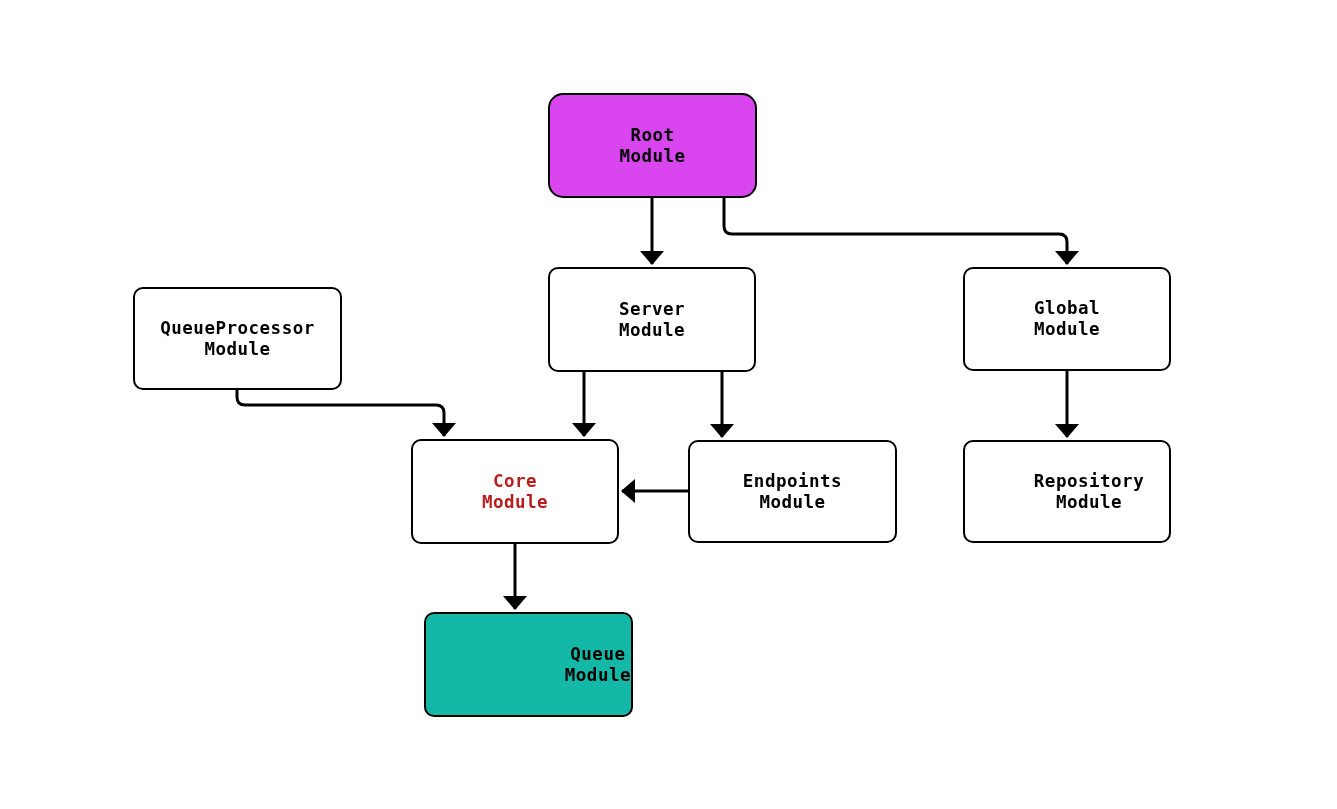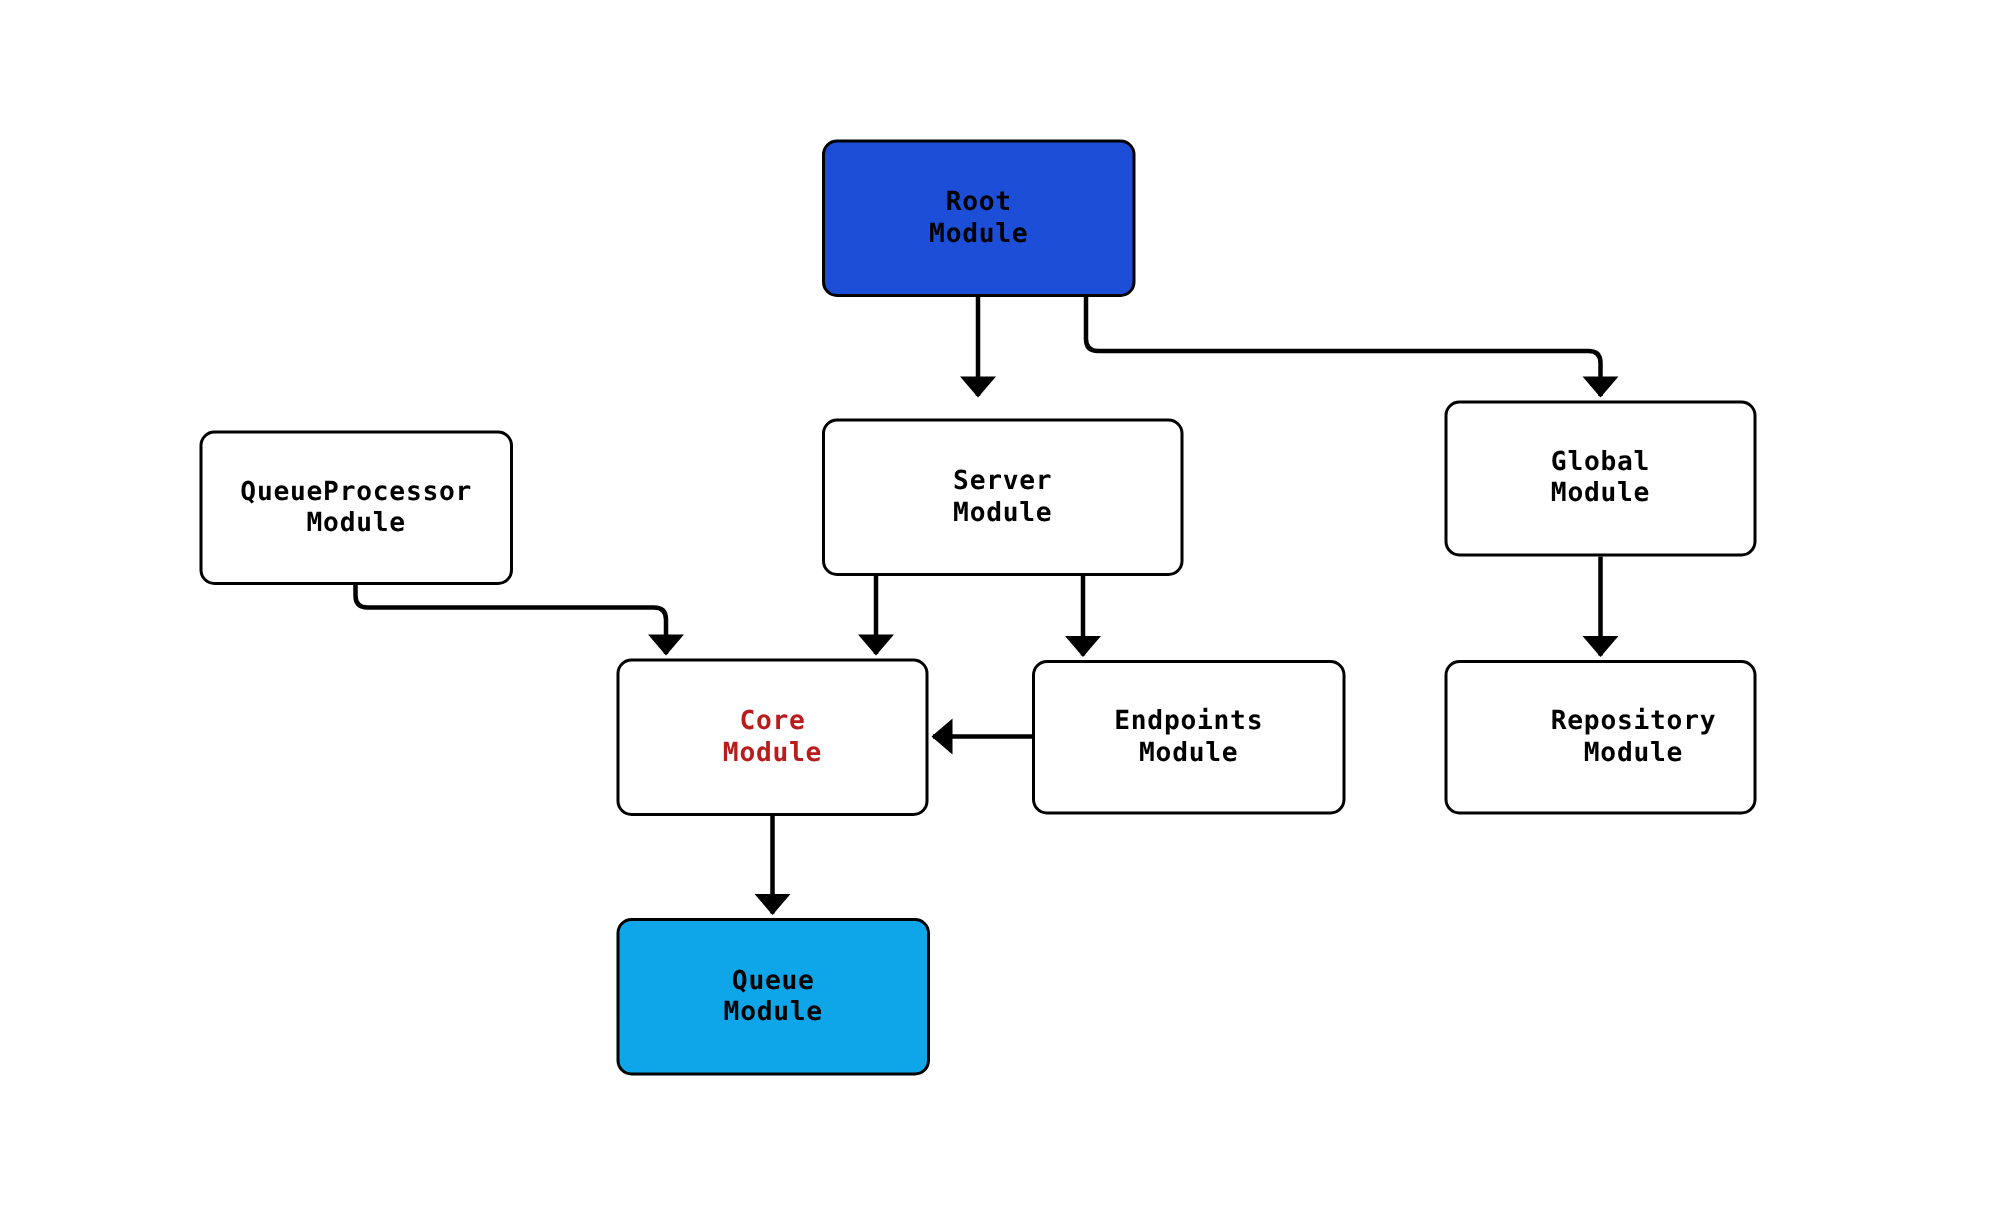--- a/index.html
+++ b/index.html
@@ -61,45 +61,45 @@
         <path d="M 652 198 L 652 264" class="edge" stroke="#000000" marker-end="url(#arrowhead)"></path>
         <path d="M 724 198 L 724 226 Q 724 234 732 234 L 1059 234 Q 1067 234 1067 242 L 1067 264" class="edge" stroke="#000000" marker-end="url(#arrowhead)"></path>
         <path d="M 237 370 L 237 397 Q 237 405 245 405 L 436 405 Q 444 405 444 413 L 444 436" class="edge" stroke="#000000" marker-end="url(#arrowhead)"></path>
         <path d="M 584 372 L 584 436" class="edge" stroke="#000000" marker-end="url(#arrowhead)"></path>
         <path d="M 722 372 L 722 437" class="edge" stroke="#000000" marker-end="url(#arrowhead)"></path>
         <path d="M 688 491 L 622 491" class="edge" stroke="#000000" marker-end="url(#arrowhead)"></path>
         <path d="M 1067 371 L 1067 437" class="edge" stroke="#000000" marker-end="url(#arrowhead)"></path>
         <path d="M 515 544 L 515 609" class="edge" stroke="#000000" marker-end="url(#arrowhead)"></path>
       </g>
   </svg>
-<div class="node" style="left: 548px; top: 93px; width: 209px; height: 105px; border-color: rgb(0, 0, 0); background: #1d4ed8;">
+<div class="node" style="left: 548px; top: 93px; width: 209px; height: 105px; border-color: rgb(0, 0, 0); background: #d946ef; border-radius: 15px;">
       <span class="node-label" style="color: rgb(0, 0, 0);">Root
 Module</span>
     </div>
     <div class="node" style="left: 133px; top: 267px; width: 209px; height: 103px; border-color: rgb(0, 0, 0); background: rgb(255, 255, 255); margin-top: 20px;">
       <span class="node-label" style="color: rgb(0, 0, 0);">QueueProcessor
 Module</span>
     </div>
-    <div class="node" style="left: 548px; top: 267px; width: 241px; height: 105px; border-color: rgb(0, 0, 0); background: rgb(255, 255, 255); margin-top: 12px;">
+    <div class="node" style="left: 548px; top: 267px; width: 208px; height: 105px; border-color: rgb(0, 0, 0); background: rgb(255, 255, 255);">
       <span class="node-label" style="color: rgb(0, 0, 0);">Server
 Module</span>
     </div>
     <div class="node" style="left: 963px; top: 267px; width: 208px; height: 104px; border-color: rgb(0, 0, 0); background: rgb(255, 255, 255);">
       <span class="node-label" style="color: rgb(0, 0, 0);">Global
 Module</span>
     </div>
     <div class="node" style="left: 411px; top: 439px; width: 208px; height: 105px; border-color: rgb(0, 0, 0); background: rgb(255, 255, 255);">
       <span class="node-label" style="color: #b91c1c;">Core
 Module</span>
     </div>
     <div class="node" style="left: 688px; top: 440px; width: 209px; height: 103px; border-color: rgb(0, 0, 0); background: rgb(255, 255, 255); justify-content: center;">
       <span class="node-label" style="color: rgb(0, 0, 0);">Endpoints
 Module</span>
     </div>
     <div class="node" style="left: 963px; top: 440px; width: 208px; height: 103px; border-color: rgb(0, 0, 0); background: rgb(255, 255, 255); padding-left: 44px;">
       <span class="node-label" style="color: rgb(0, 0, 0);">Repository
 Module</span>
     </div>
-    <div class="node" style="left: 411px; top: 612px; width: 209px; height: 105px; border-color: rgb(0, 0, 0); background: #0ea5e9;">
+    <div class="node" style="left: 424px; top: 612px; width: 209px; height: 105px; border-color: rgb(0, 0, 0); background: #14b8a6; justify-content: flex-end;">
       <span class="node-label" style="color: rgb(0, 0, 0);">Queue
 Module</span>
     </div>
   </div>
 
 </body></html>

